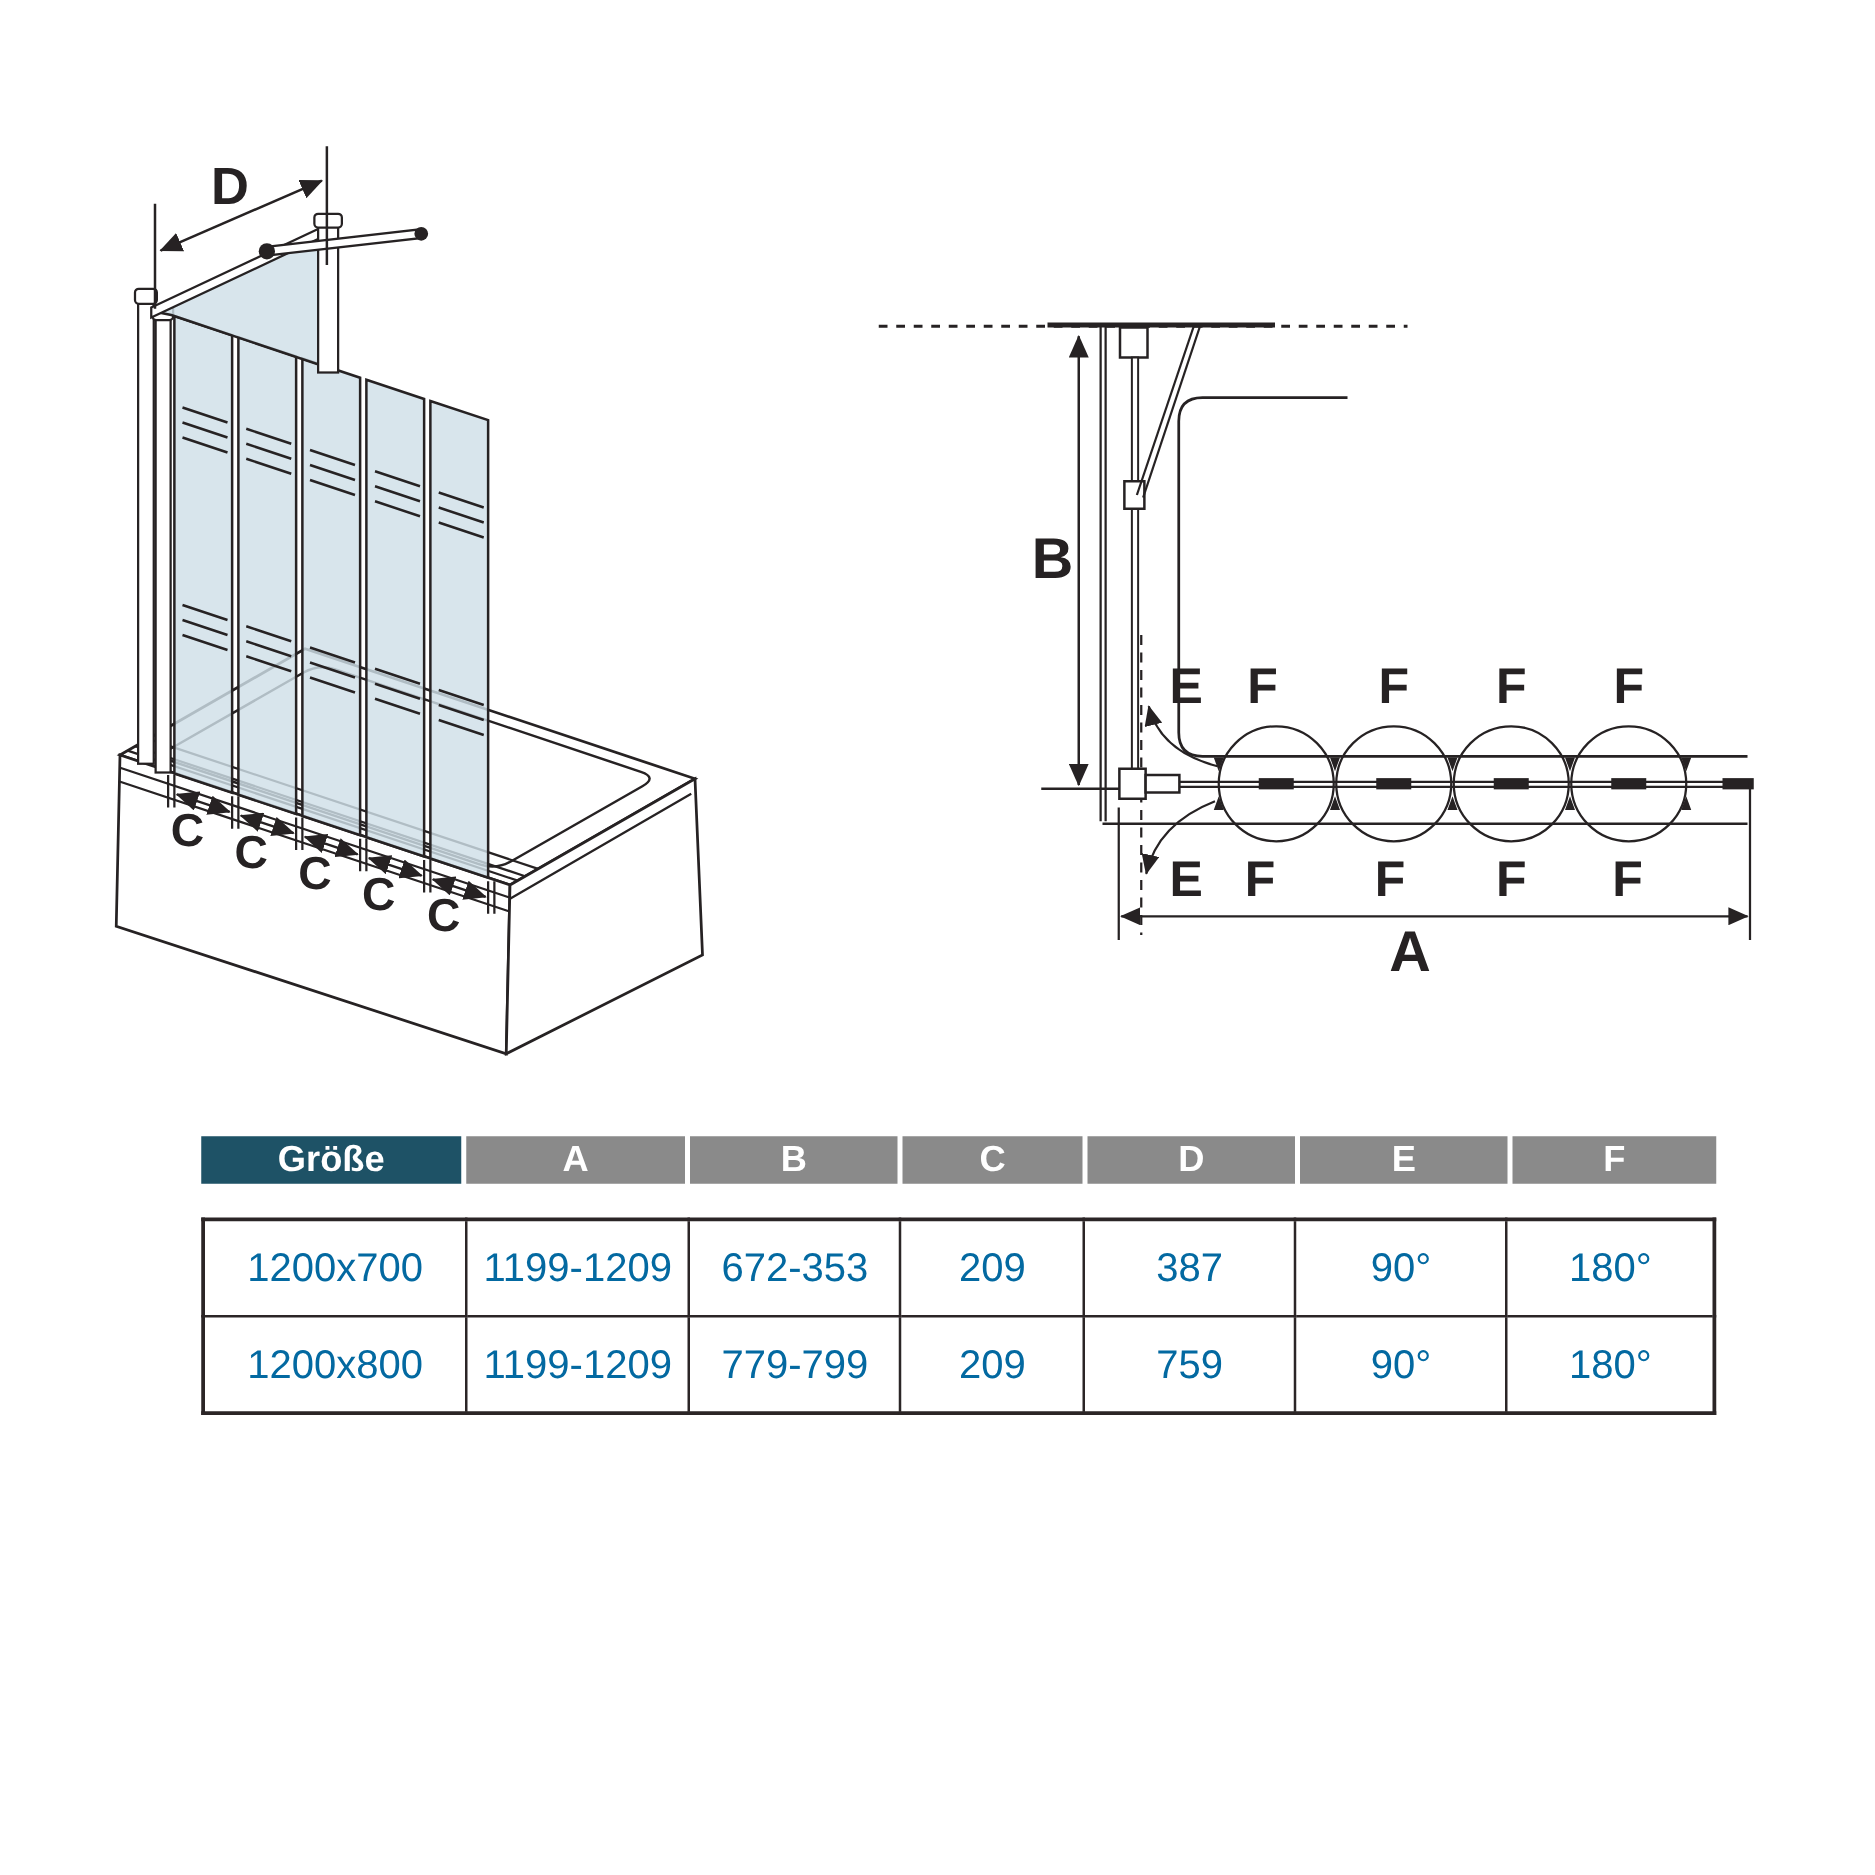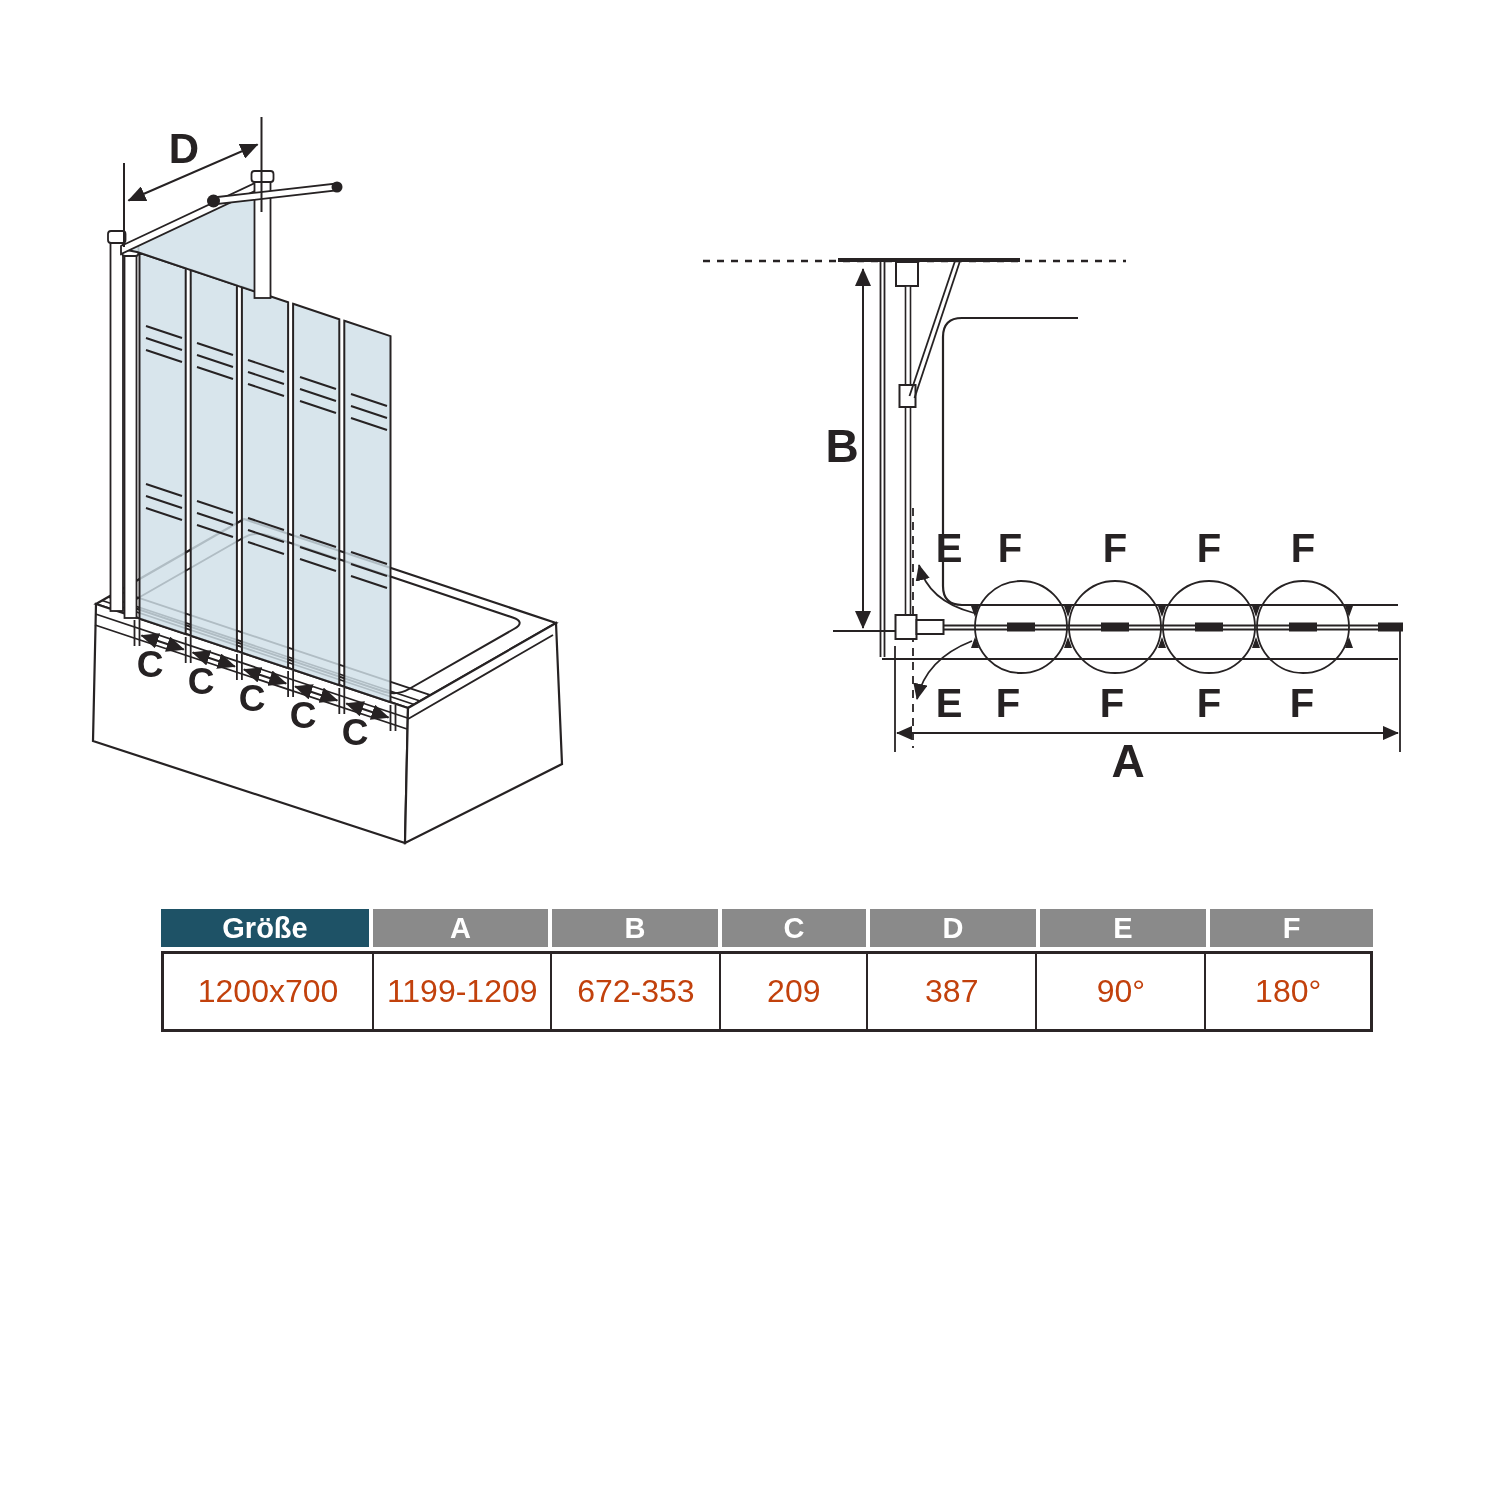--- a/index.html
+++ b/index.html
@@ -13,32 +13,32 @@
   svg .glass{ fill:#cfdfe8; fill-opacity:0.82; stroke:#262223; stroke-width:2; }
   svg .dk   { fill:#262223; stroke:none; }
   svg text.lbl { font-family:"Liberation Sans", sans-serif; font-weight:bold; fill:#262223; }
   .t42 { font-size:42px; } .t38 { font-size:37px; } .t46 { font-size:46px; } .t40 { font-size:40px; }
 
   
   .tbl { position:absolute; left:161px; top:909px; width:1212px; }
   .tbl-head {
     display:grid;
     grid-template-columns:208px 175px 166px 144px 166px 166px 163px;
-    column-gap:4px; height:38px; margin-bottom:4px;
+    column-gap:4px; height:38px; margin-bottom:27px;
   }
   .th {
     background:#8a8a8a; color:#ffffff; font-weight:bold; font-size:29px;
     display:flex; align-items:center; justify-content:center;
   }
   .th-size { background:#1e5266; }
   table.tbl-body { border-collapse:collapse; table-layout:fixed; width:1212px;
     border:3px solid #2b2526; }
   table.tbl-body td {
     border:2px solid #2b2526; height:73px; text-align:center;
-    font-size:32px; color:#c2410c; font-family:"Liberation Sans", sans-serif;
+    font-size:32px; color:#0369a1; font-family:"Liberation Sans", sans-serif;
   }
 </style>
 </head>
 <body>
 
 <div class="stage">
 
   <svg class="art" width="1500" height="1500" viewBox="0 0 1500 1500">
     <defs>
       <marker id="ah" viewBox="0 0 9 8" refX="8.5" refY="4" markerWidth="9" markerHeight="8" orient="auto-start-reverse">
@@ -213,17 +213,26 @@
       <tbody>
         <tr>
           <td>1200x700</td>
           <td>1199-1209</td>
           <td>672-353</td>
           <td>209</td>
           <td>387</td>
           <td>90°</td>
           <td>180°</td>
         </tr>
+        <tr>
+          <td>1200x800</td>
+          <td>1199-1209</td>
+          <td>779-799</td>
+          <td>209</td>
+          <td>759</td>
+          <td>90°</td>
+          <td>180°</td>
+        </tr>
       </tbody>
     </table>
   </div>
 
 </div>
 
 </body></html>

